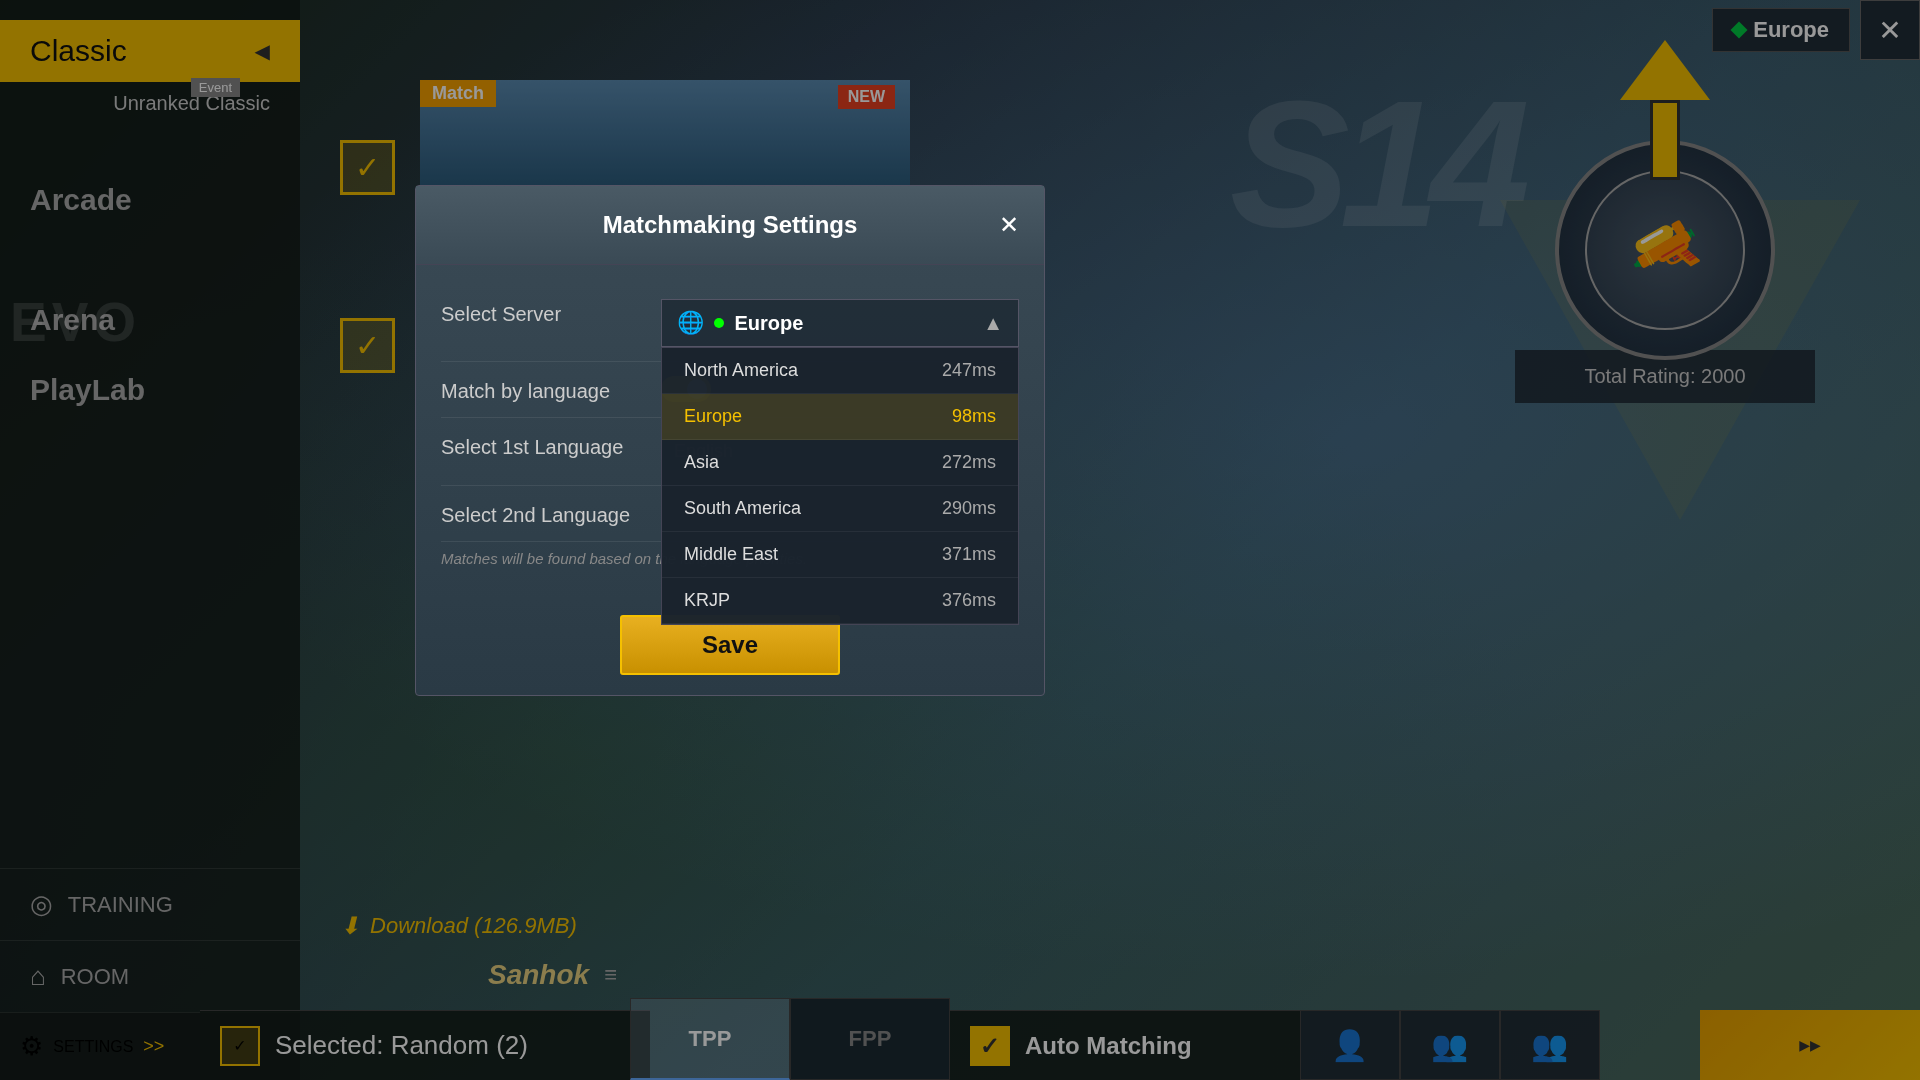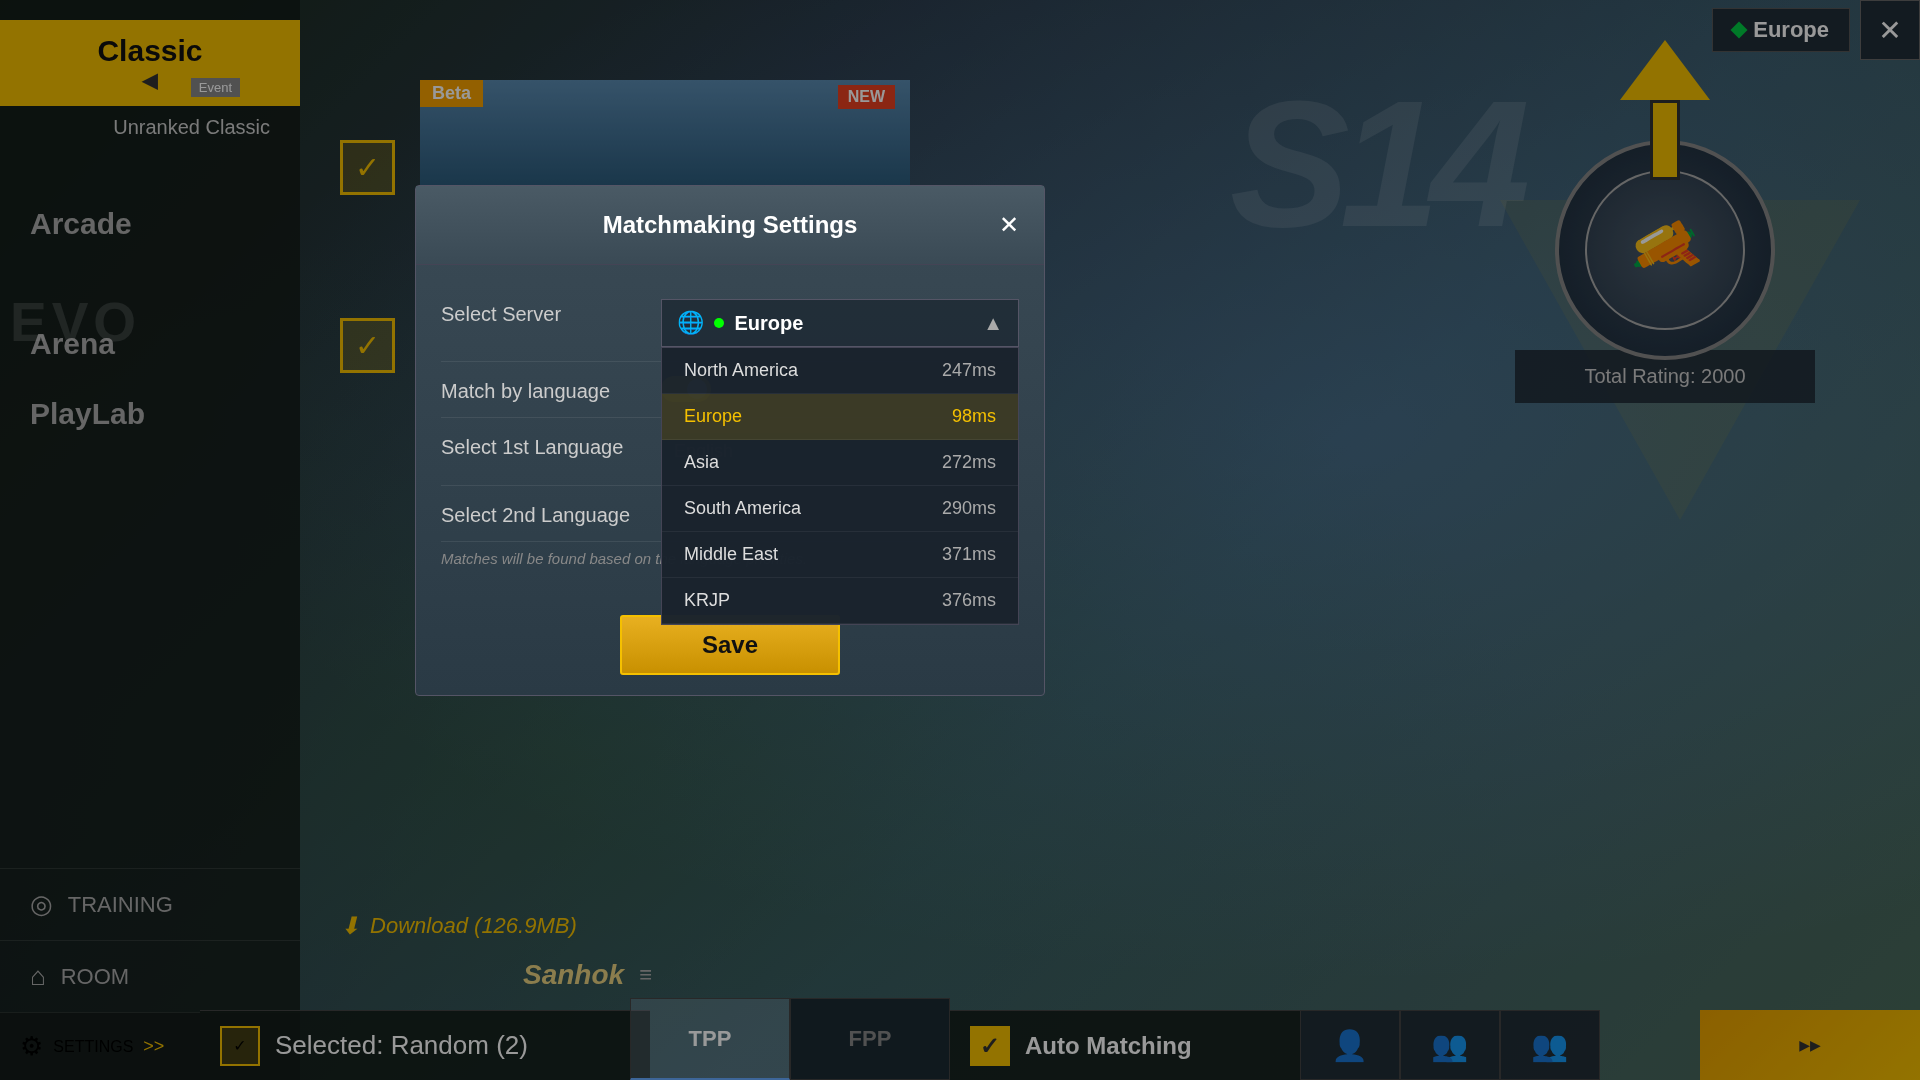--- a/index.html
+++ b/index.html
@@ -142,26 +142,25 @@
     }
 
     .sidebar-item.classic-item {
       padding: 0;
     }
 
     .classic-header {
       background: #f5c000;
       color: #111;
       font-size: 30px;
-      font-weight: 700;
+      font-weight: 400;
       padding: 14px 30px;
       display: flex;
       align-items: center;
       justify-content: space-between;
-      flex-direction: column;
     }
 
     .chevron-right {
       font-size: 20px;
       color: #333;
     }
 
     .event-badge {
       background: #888;
       color: white;
@@ -288,21 +287,21 @@
 
     .selected-text {
       color: white;
       font-size: 26px;
     }
 
     
     .map-selector {
       position: absolute;
       bottom: 70px;
-      left: 503px;
+      left: 468px;
       right: 920px;
       height: 70px;
       display: flex;
       align-items: center;
       gap: 15px;
       z-index: 6;
       padding: 0 20px;
     }
 
     .map-name {
@@ -865,21 +864,21 @@
   </div>
 </div>
 
 <div class="checkbox-row2">
   <div class="checkbox-gold">
     <span class="checkmark">✓</span>
   </div>
 </div>
 
 <div class="beta-banner">
-  <span class="beta-label">Beta</span>
+  <span class="beta-label">Match</span>
   <span class="new-label">NEW</span>
 </div>
 
 <div class="rank-section">
   <div class="rank-circle">
     <div class="rank-inner">
       <span class="rank-gun-icon">🔫</span>
     </div>
   </div>
   <div class="rank-info">

